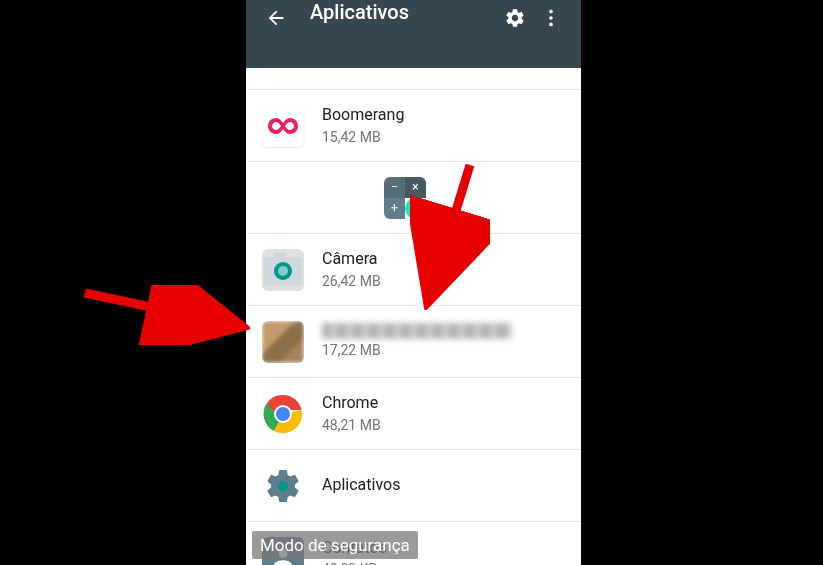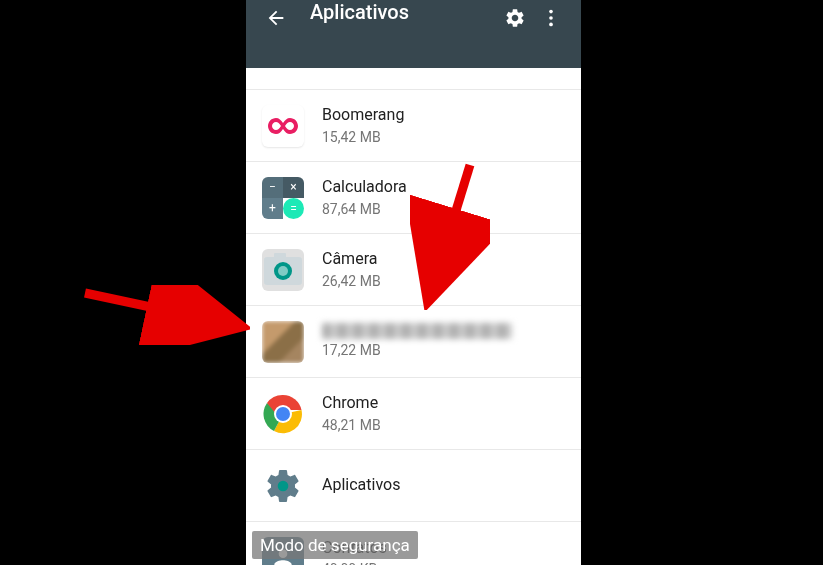--- a/index.html
+++ b/index.html
@@ -222,24 +222,20 @@
           <rect x="0" y="0" width="21" height="21" fill="#546e7a"></rect>
           <rect x="21" y="0" width="21" height="21" fill="#455a64"></rect>
           <rect x="0" y="21" width="21" height="21" fill="#607d8b"></rect>
           <circle cx="31.5" cy="31.5" r="10.5" fill="#1de9b6"></circle>
           <text x="10.5" y="14" font-size="12" fill="#fff" text-anchor="middle">−</text>
           <text x="31.5" y="14" font-size="12" fill="#fff" text-anchor="middle">×</text>
           <text x="10.5" y="35" font-size="12" fill="#fff" text-anchor="middle">+</text>
           <text x="31.5" y="35.5" font-size="12" fill="#fff" text-anchor="middle">=</text>
         </svg>
       </div>
-      <div class="text-wrap">
-        <div class="name">Calculadora</div>
-        <div class="size">87,64 MB</div>
-      </div>
     </div>
 
     <div class="list-item">
       <div class="icon-wrap camera-icon">
         <svg width="42" height="42" viewBox="0 0 42 42">
           <rect x="2" y="8" width="38" height="28" rx="3" fill="#cfd8dc"></rect>
           <rect x="12" y="4" width="12" height="6" rx="1" fill="#cfd8dc"></rect>
           <circle cx="21" cy="22" r="9" fill="#009688"></circle>
           <circle cx="21" cy="22" r="5" fill="#80cbc4"></circle>
         </svg>

